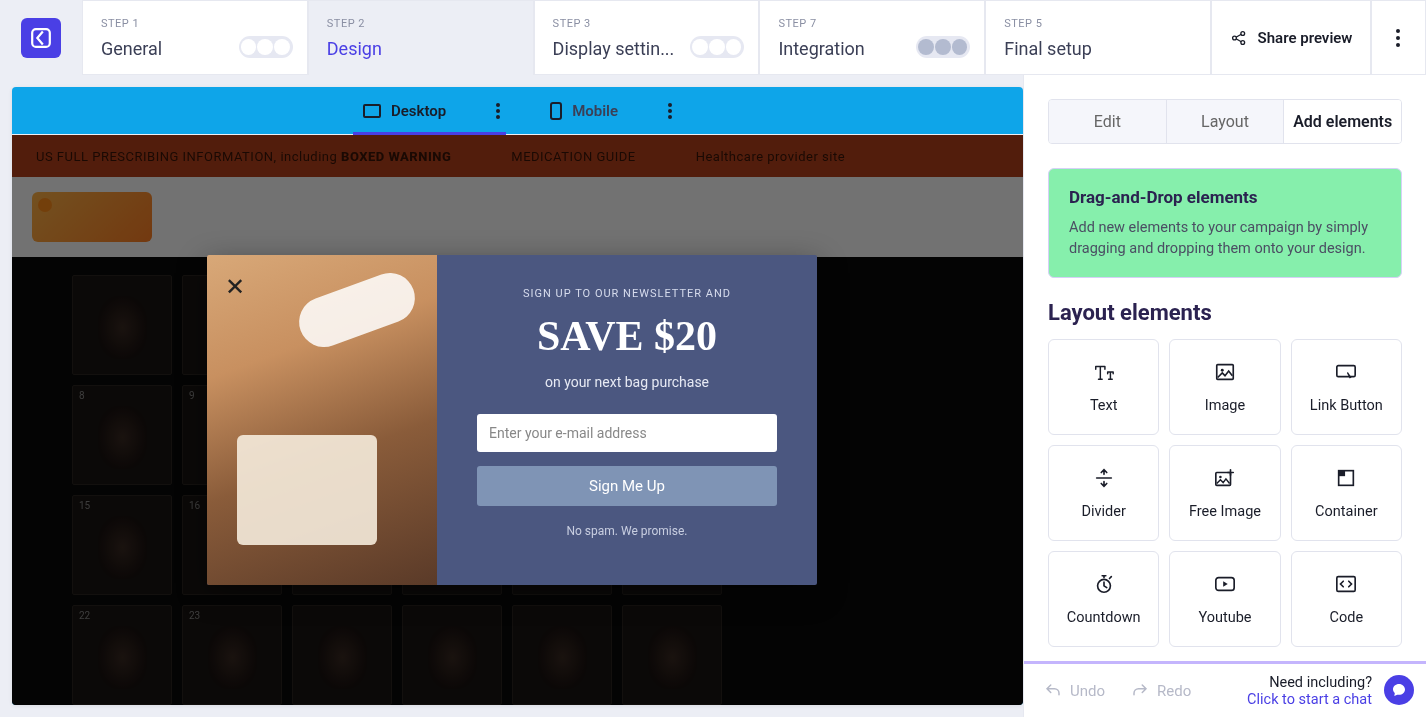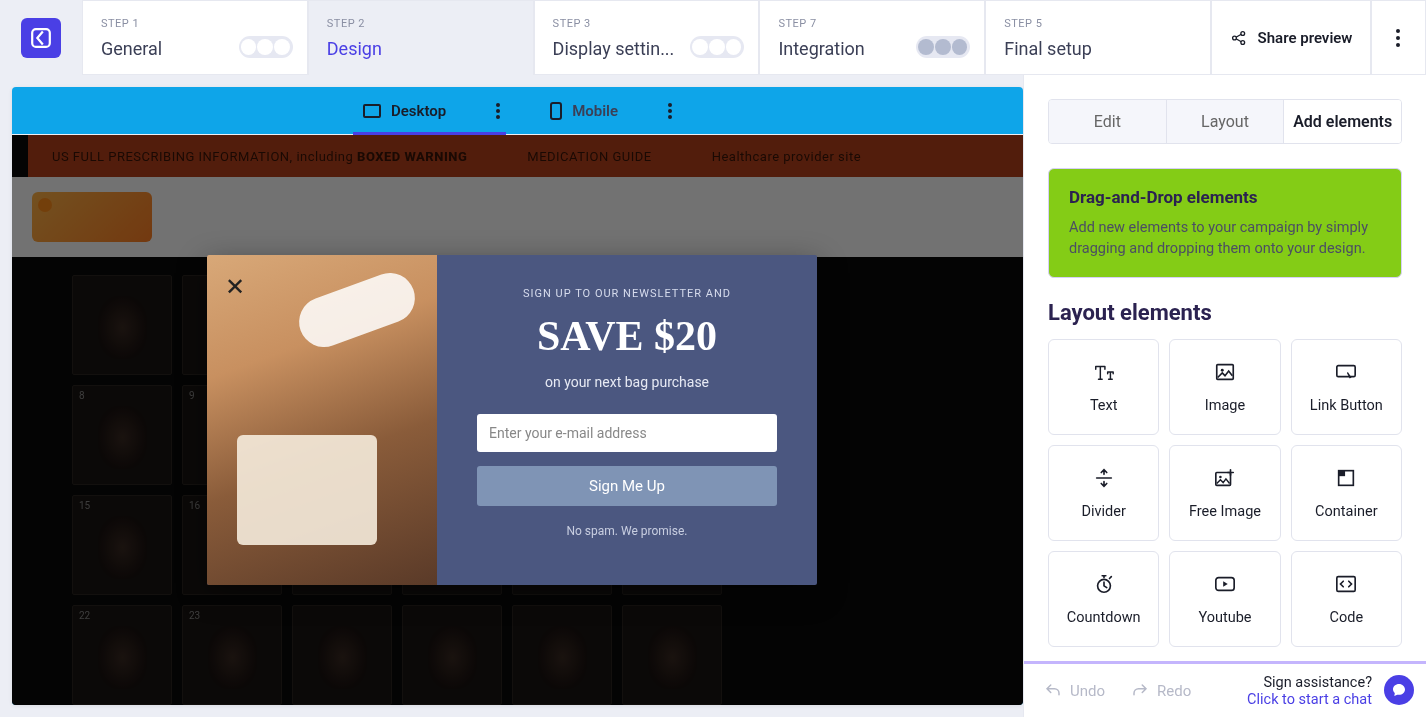--- a/index.html
+++ b/index.html
@@ -39,21 +39,21 @@
 .device-tab .lbl { font-size: 15px; color: #3b3f56; font-weight: 600; }
 .device-tab.active .lbl { color: #1a1d29; }
 .device-tab.active { position: relative; }
 .device-tab.active::after { content:""; position:absolute; left:-10px; right:-60px; bottom:-15px; height:3px; background:#4a3fe5; }
 .device-menu { width: 4px; display: flex; flex-direction: column; gap: 2px; cursor: pointer; }
 .device-menu span { width:4px; height:4px; background:#1a1d29; border-radius:50%; }
 
 .preview { flex:1; position: relative; background:#0b0b0b; overflow:hidden; }
 
 
-.site-top-bar { position:absolute; top:0; left:16px; right:0; height:42px; background:#b7421c; display:flex; align-items:center; padding:0 24px; gap:60px; font-size:13px; color:#3a1508; letter-spacing:.5px; }
+.site-top-bar { position:absolute; top:0; left:0; right:0; height:42px; background:#b7421c; display:flex; align-items:center; padding:0 24px; gap:60px; font-size:13px; color:#3a1508; letter-spacing:.5px; }
 .site-top-bar .warn { font-weight:400; }
 .site-top-bar .warn b { font-weight:800; }
 .site-brand-bar { position:absolute; top:42px; left:0; right:0; height:80px; background:#fdfdfd; display:flex; align-items:center; padding:0 20px; gap:36px; }
 .brand-logo { width:120px; height:50px; background:linear-gradient(135deg,#ffb347,#ff7f24); border-radius:6px; position:relative; }
 .brand-logo::after { content:""; position:absolute; left:6px; top:6px; width:14px; height:14px; background:#ff8c1a; border-radius:50%; }
 .brand-nav { display:flex; gap:40px; font-size:13px; letter-spacing:1px; color:#555; }
 .brand-nav .home { color:#c75b1f; font-weight:600; }
 
 .dark-overlay { position:absolute; inset:0; background:rgba(0,0,0,.55); }
 .site-top-bar, .site-brand-bar { z-index:1; }
@@ -79,21 +79,21 @@
 .popup-note { font-size:12px; color:#c8cee0; }
 
 
 .panel { flex:1; background:#fff; border-left:1px solid #e6e8f0; display:flex; flex-direction:column; overflow:hidden; }
 .panel-tabs { display:flex; border:1px solid #e1e3ed; border-radius:4px; margin:24px; overflow:hidden; }
 .panel-tab { flex:1; text-align:center; padding:12px 0; font-size:16px; color:#666; background:#f5f6fb; cursor:pointer; border-right:1px solid #e1e3ed; }
 .panel-tab:last-child { border-right:none; }
 .panel-tab.active { background:#fff; color:#1a1d29; font-weight:600; }
 
 .panel-body { padding: 0 24px 0; overflow:auto; flex:1; }
-.info-box { border:1px solid #d6d0f7; background:#84cc16; border-radius:6px; padding:18px 20px; margin-bottom:22px; }
+.info-box { border:1px solid #d6d0f7; background:#86efac; border-radius:6px; padding:18px 20px; margin-bottom:22px; }
 .info-title { font-size:17px; font-weight:700; color:#2b2250; margin-bottom:10px; }
 .info-text { font-size:14.5px; color:#4b4e63; line-height:1.45; }
 
 .section-title { font-size:22px; font-weight:700; color:#2b2250; margin-bottom:14px; }
 
 .elem-grid { display:grid; grid-template-columns: repeat(3, 1fr); gap:10px; }
 .elem-card { border:1px solid #e1e3ed; border-radius:6px; height:96px; display:flex; flex-direction:column; align-items:center; justify-content:center; gap:14px; cursor:grab; background:#fff; }
 .elem-card .ico { width:22px; height:22px; display:flex; align-items:center; justify-content:center; color:#1a1d29; }
 .elem-card .lbl { font-size:14.5px; color:#1a1d29; }
 
@@ -379,21 +379,21 @@
           </svg>
         <span>Undo</span>
       </div>
       <div class="redo">
         <svg width="18" height="18" viewBox="0 0 24 24">
             <path d="M15 14l5-5-5-5M20 9H10a6 6 0 00-6 6v2" stroke="#b6b9c8" stroke-width="2" fill="none" stroke-linecap="round"></path>
           </svg>
         <span>Redo</span>
       </div>
       <div class="assist">
-        <div class="assist-line1">Sign assistance?</div>
+        <div class="assist-line1">Need including?</div>
         <div class="assist-line2">Click to start a chat</div>
       </div>
       <div class="chat-bubble">
         <svg viewBox="0 0 24 24">
             <path d="M12 3C7 3 3 6.5 3 11c0 2.2 1 4.2 2.7 5.6L5 21l4.4-2c.8.2 1.7.3 2.6.3 5 0 9-3.5 9-8S17 3 12 3z"></path>
           </svg>
       </div>
     </div>
   </div>
 

